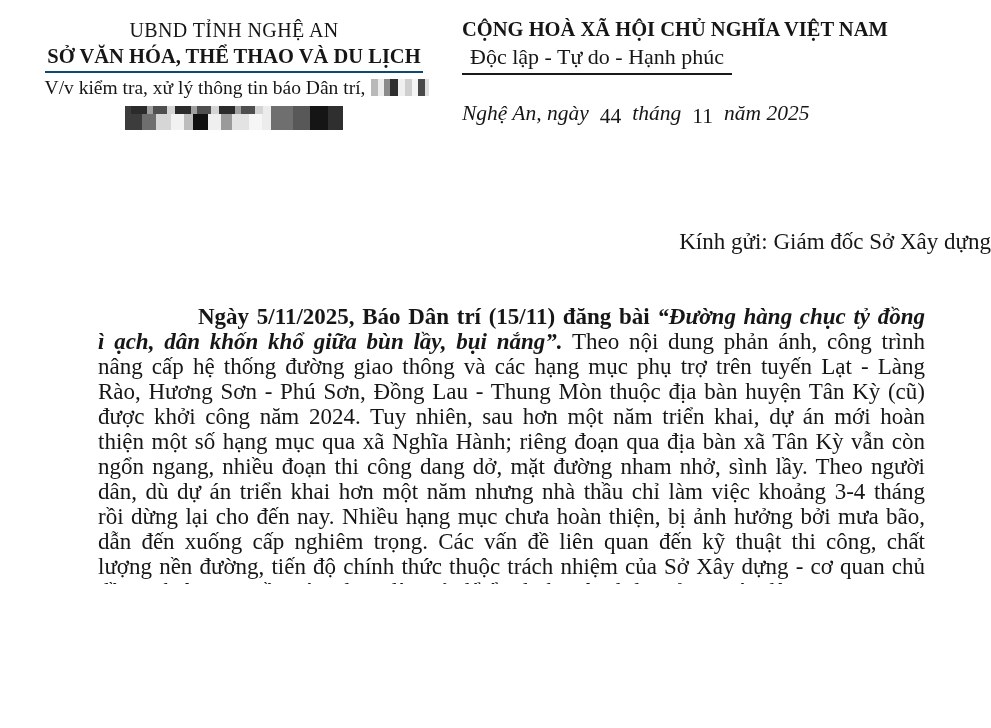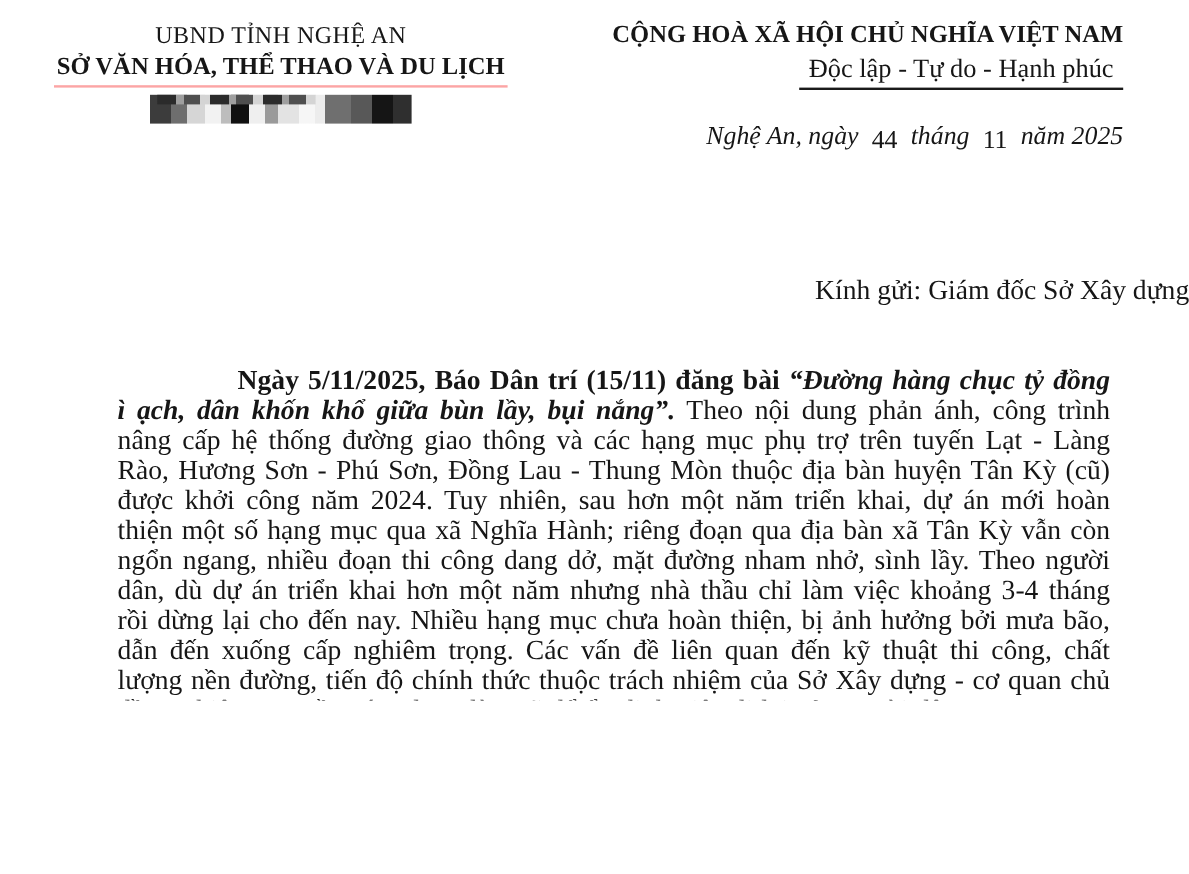--- a/index.html
+++ b/index.html
@@ -11,21 +11,21 @@
     font-family:"Liberation Serif","DejaVu Serif",serif;
     overflow:hidden;
   }
   
   .hdr-left{
     position:absolute;left:38px;top:18px;width:392px;
     text-align:center;
   }
   .org-parent{font-size:20px;line-height:24px;letter-spacing:0.4px;white-space:nowrap;}
   .org-name{font-size:20.5px;line-height:24px;font-weight:bold;margin-top:2px;white-space:nowrap;}
-  .org-name .u{display:inline-block;border-bottom:2px solid #fca5a5;padding:0 2px 3px 2px;}
+  .org-name .u{display:inline-block;border-bottom:2px solid #0c4a6e;padding:0 2px 3px 2px;}
   .doc-number{font-size:21px;margin-top:24px;white-space:nowrap;margin-left:10px;}
   .num-ins{display:inline-block;position:relative;top:2px;margin:0 9px 0 7px;}
   .subject{font-size:19.5px;line-height:24px;margin-top:3px;white-space:nowrap;width:450px;margin-left:-26px;text-align:center;}
   
   .mosaic-inline{
     display:inline-block;vertical-align:-2px;width:58px;height:17px;margin-left:6px;
     background:repeating-linear-gradient(90deg,
       #b9b9b9 0 7px,#ececec 7px 13px,#8b8b8b 13px 19px,#2e2e2e 19px 27px,
       #f0f0f0 27px 34px,#cfcfcf 34px 41px,#f5f5f5 41px 47px,#4a4a4a 47px 54px,#e0e0e0 54px 58px);
   }
@@ -37,22 +37,22 @@
       linear-gradient(90deg,
         #3c3c3c 0 8%,#6e6e6e 8% 14%,#d6d6d6 14% 21%,#f2f2f2 21% 27%,#bdbdbd 27% 31%,
         #101010 31% 38%,#efefef 38% 44%,#9a9a9a 44% 49%,#e3e3e3 49% 57%,#f6f6f6 57% 63%,
         #ececec 63% 67%,#6f6f6f 67% 77%,#585858 77% 85%,#151515 85% 93%,#2f2f2f 93% 100%);
     background-size:132px 9px,100% 100%;
     background-position:6px -1px,0 0;
     background-repeat:no-repeat;
   }
   
   .hdr-right{
-    position:absolute;left:486px;top:17px;width:450px;
-    text-align:right;
+    position:absolute;left:462px;top:17px;width:450px;
+    text-align:left;
   }
   .nat-title{font-size:20.5px;line-height:25px;font-weight:bold;white-space:nowrap;}
   .nat-motto{font-size:22px;line-height:25px;font-weight:normal;margin-top:2px;white-space:nowrap;}
   .nat-motto .u{display:inline-block;border-bottom:2px solid #1a1a1a;padding:0 8px 4px 8px;}
   .dateline{font-size:21.5px;margin-top:26px;font-style:italic;white-space:nowrap;}
   .date-ins{display:inline-block;font-style:normal;position:relative;top:3px;margin:0 11px;}
   
   .salutation{
     position:absolute;left:40px;top:229px;width:951px;
     text-align:right;font-size:23px;white-space:nowrap;
@@ -70,20 +70,23 @@
 </head>
 <body>
 
 <div class="page">
 
   <div class="hdr-left">
     <div class="org-parent">UBND TỈNH NGHỆ AN</div>
     <div class="org-name">
       <span class="u">SỞ VĂN HÓA, THỂ THAO VÀ DU LỊCH</span>
     </div>
+    <div class="subject">
+      <span>V/v kiểm tra, xử lý thông tin báo Dân trí,</span><span class="mosaic-inline"></span>
+    </div>
     <div class="mosaic-block"></div>
   </div>
 
   <div class="hdr-right">
     <div class="nat-title">CỘNG HOÀ XÃ HỘI CHỦ NGHĨA VIỆT NAM</div>
     <div class="nat-motto">
       <span class="u">Độc lập - Tự do - Hạnh phúc</span>
     </div>
     <div class="dateline">
       <span>Nghệ An, ngày</span><span class="date-ins">44</span><span>tháng</span><span class="date-ins">11</span><span>năm 2025</span>

